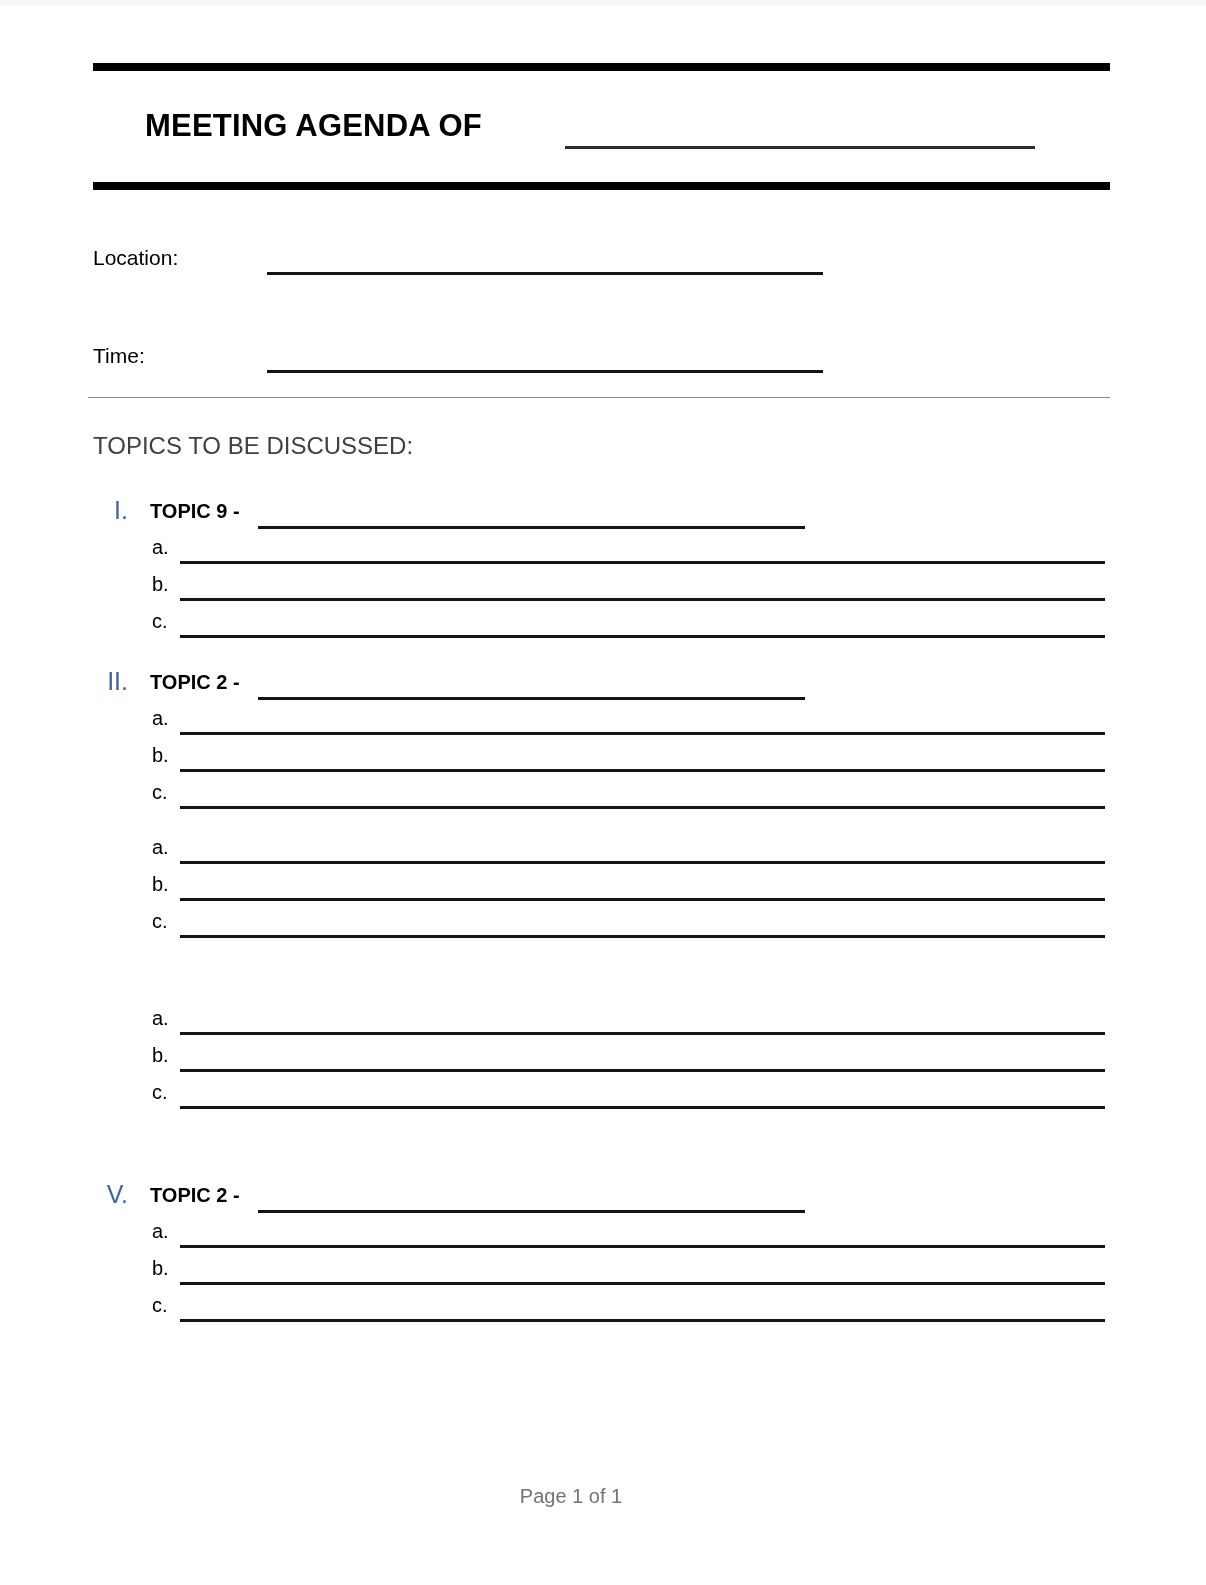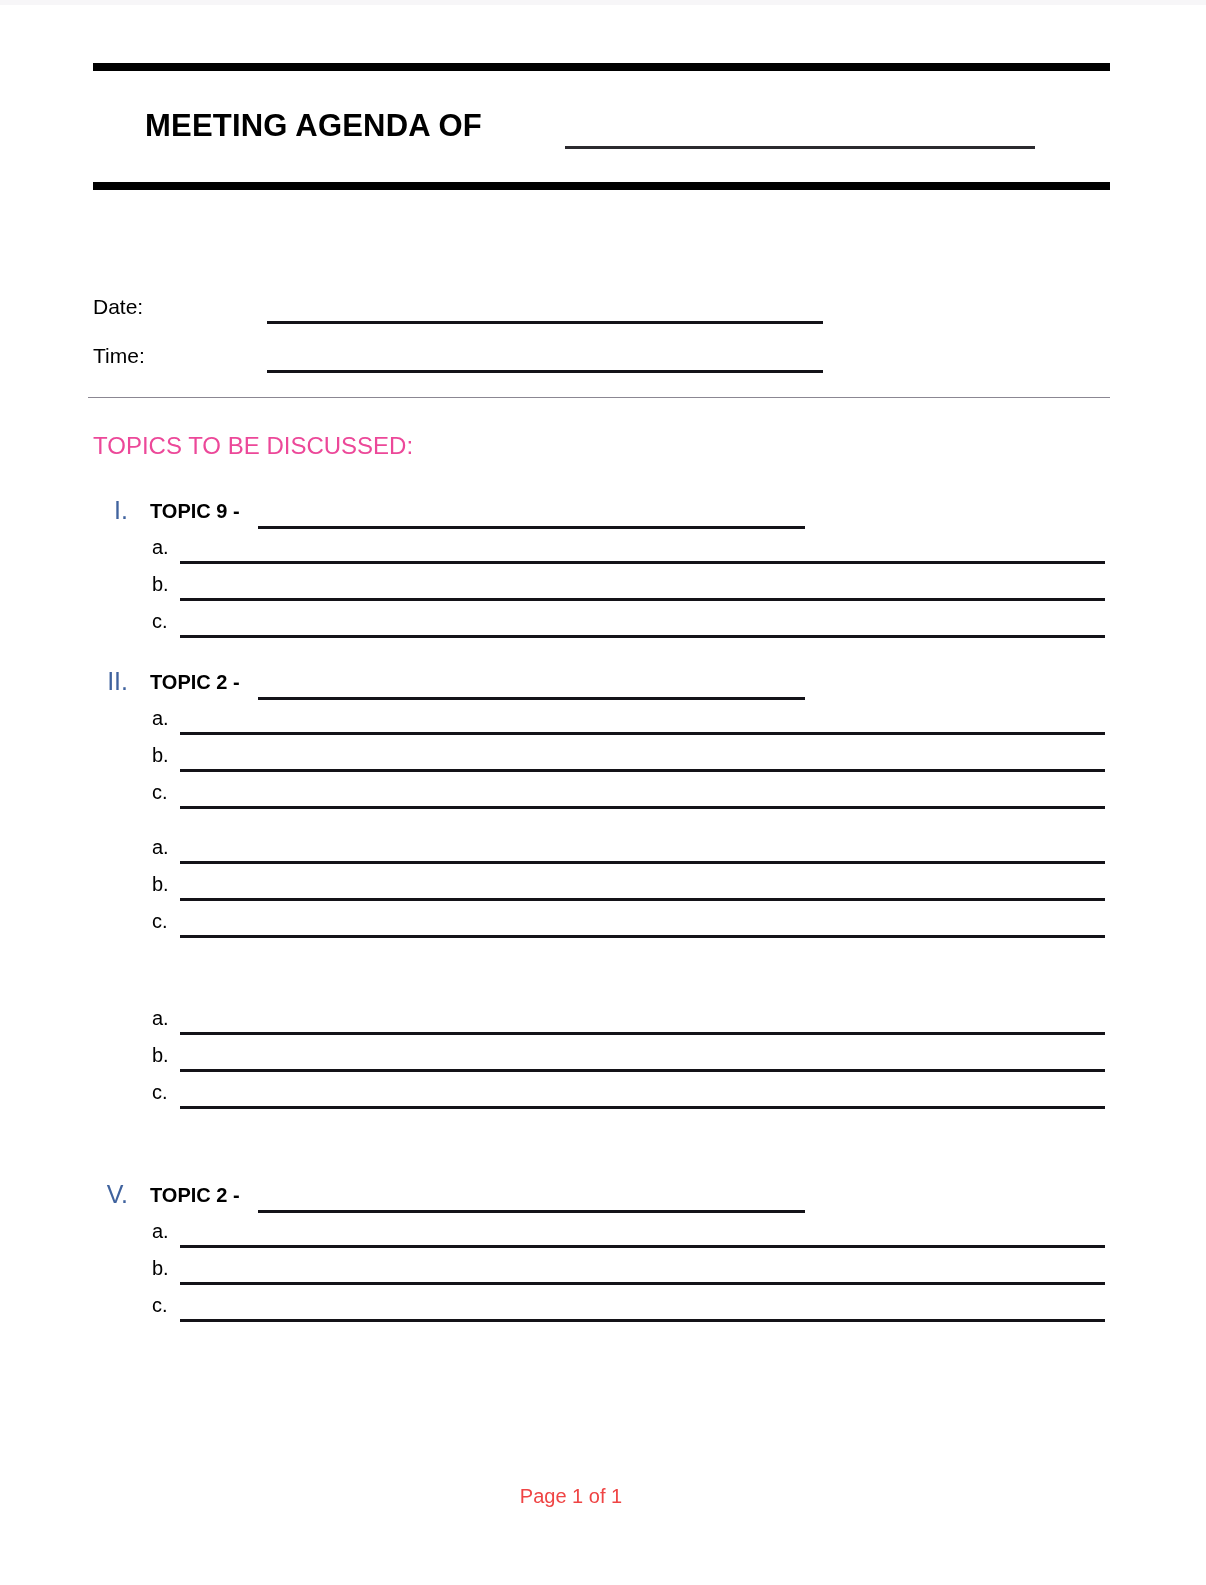--- a/index.html
+++ b/index.html
@@ -98,21 +98,21 @@
     height: 1px;
     background: #8b8792;
   }
 
   
   .section-heading {
     position: absolute;
     left: 93px;
     top: 427px;
     font-size: 24px;
-    color: #ec4899;
+    color: #404040;
     white-space: nowrap;
   }
 
   
   .topics {
     position: absolute;
     left: 0;
     top: 489px;
     width: 1206px;
   }
@@ -176,41 +176,41 @@
   
   .footer {
     position: absolute;
     left: 0;
     top: 1480px;
     width: 1206px;
     text-align: center;
     padding-right: 64px;
     box-sizing: border-box;
     font-size: 20px;
-    color: #ef4444;
+    color: #737373;
   }
   .footer span { display: inline-block; }
 </style>
 </head>
 <body>
 
 <div class="top-strip"></div>
 
 <div class="page">
 
   <div class="rule-thick top"></div>
 
   <div class="title">MEETING AGENDA OF</div>
 
   <div class="title-blank"></div>
 
   <div class="rule-thick bottom"></div>
 
-  <div class="meta-row r1">
-    <span class="lbl">Date:</span>
+  <div class="meta-row r0">
+    <span class="lbl">Location:</span>
     <span class="blank"></span>
   </div>
   <div class="meta-row r2">
     <span class="lbl">Time:</span>
     <span class="blank"></span>
   </div>
 
   <div class="rule-thin"></div>
 
   <div class="section-heading">TOPICS TO BE DISCUSSED:</div>

